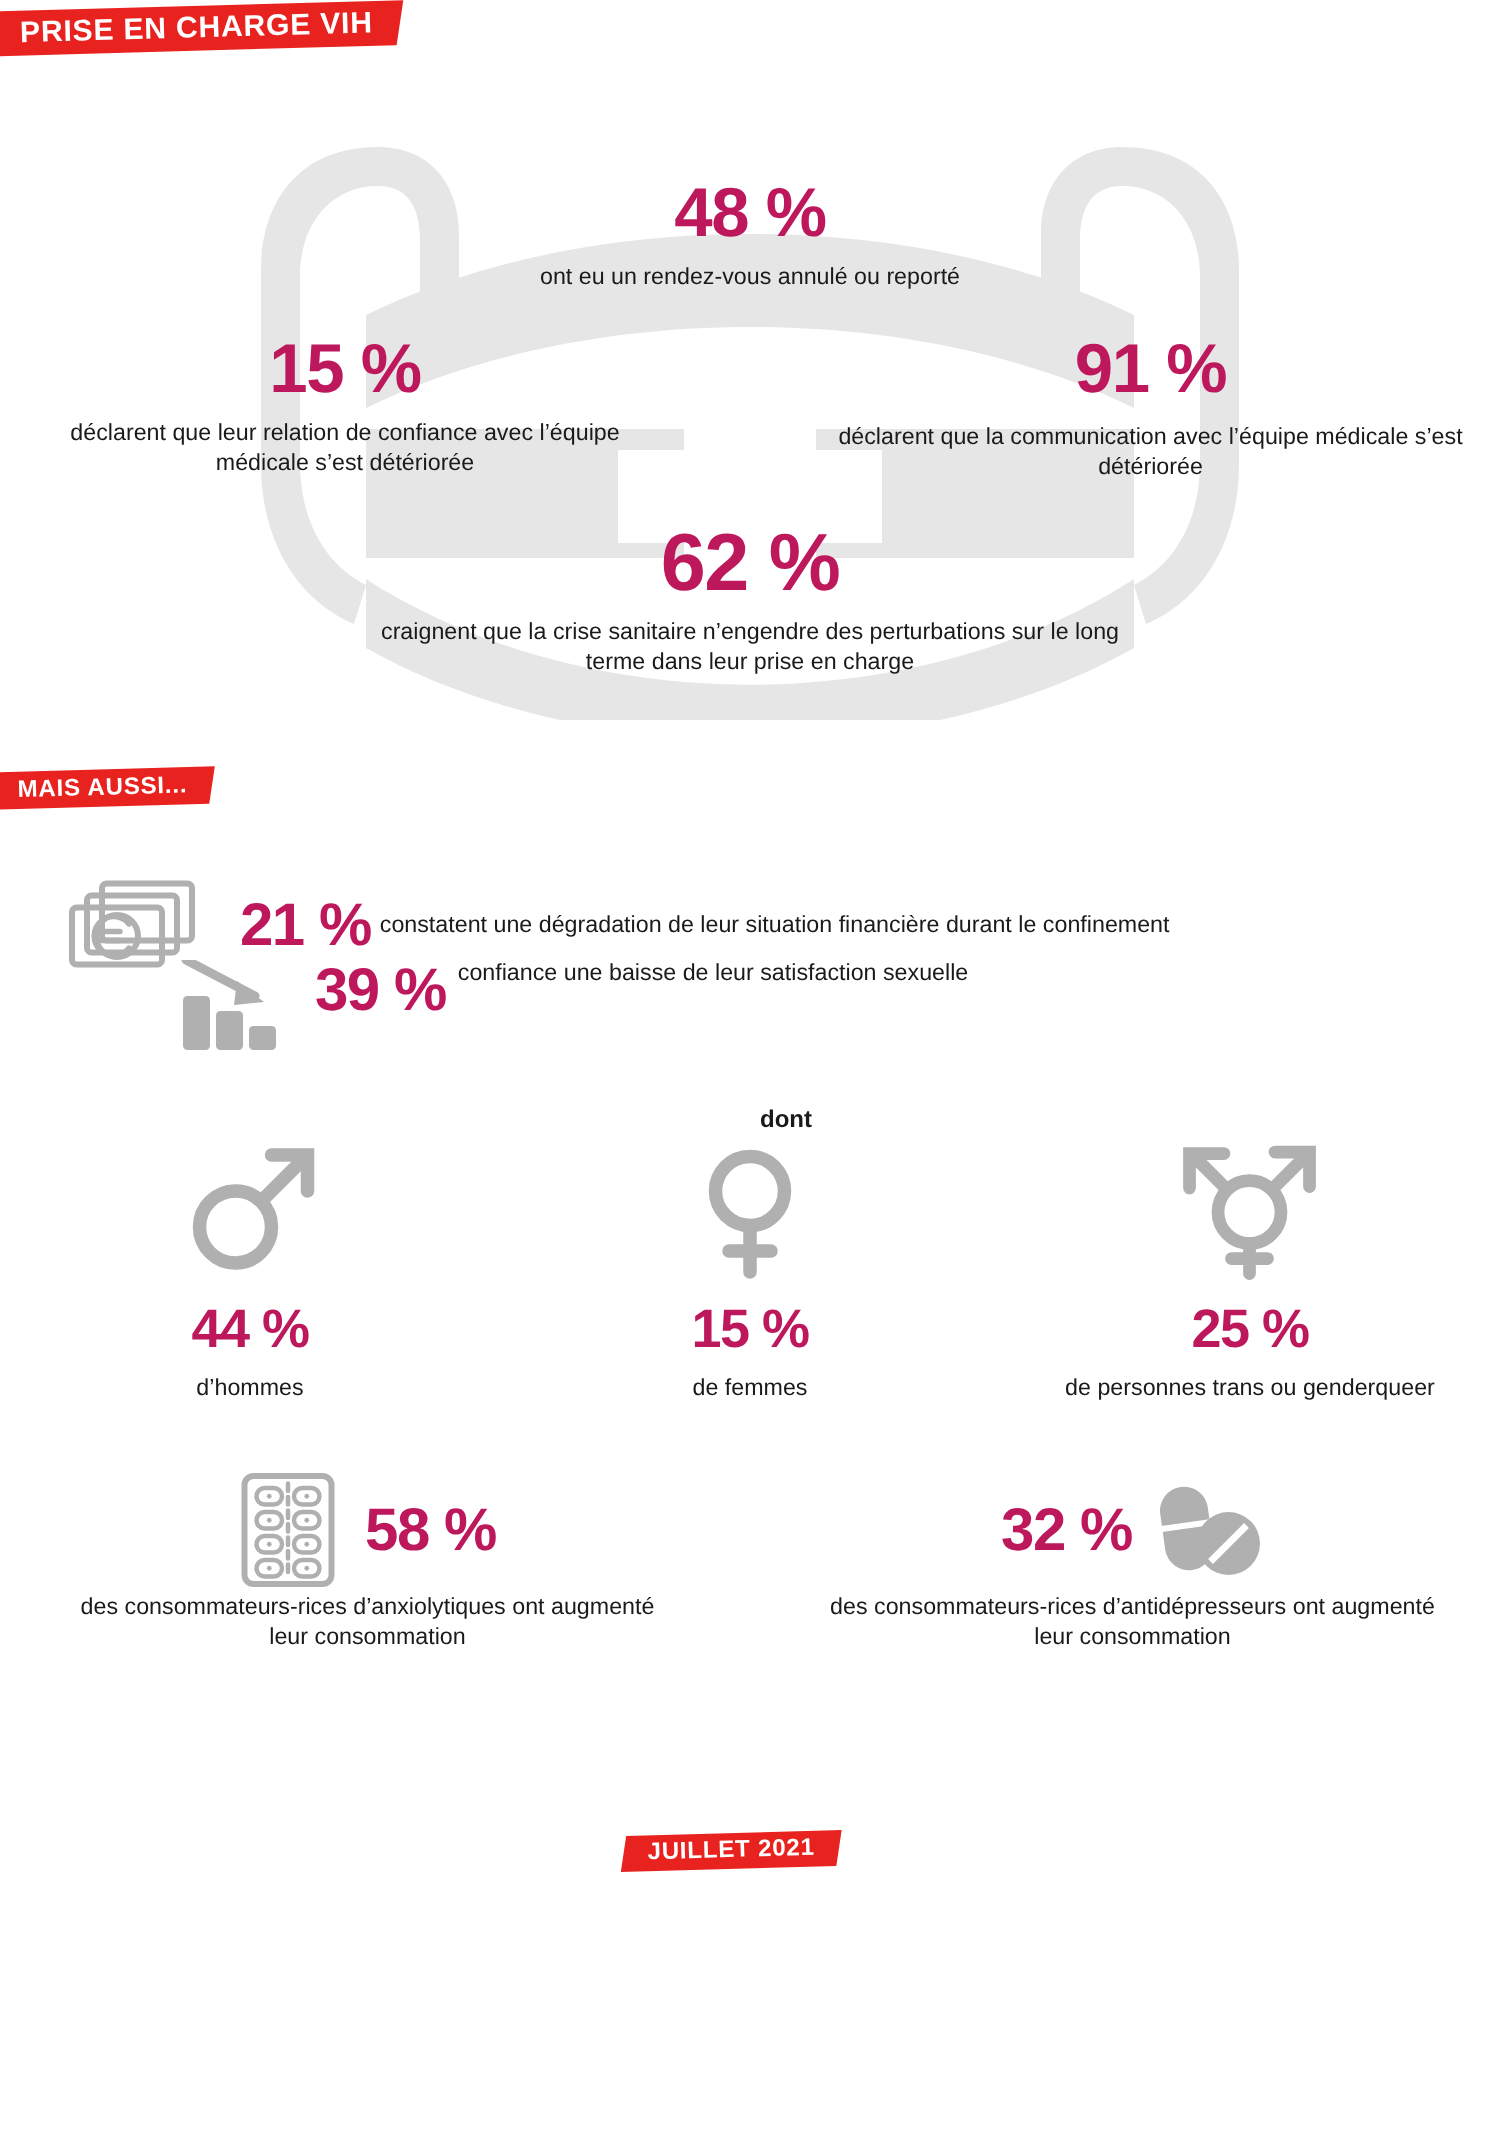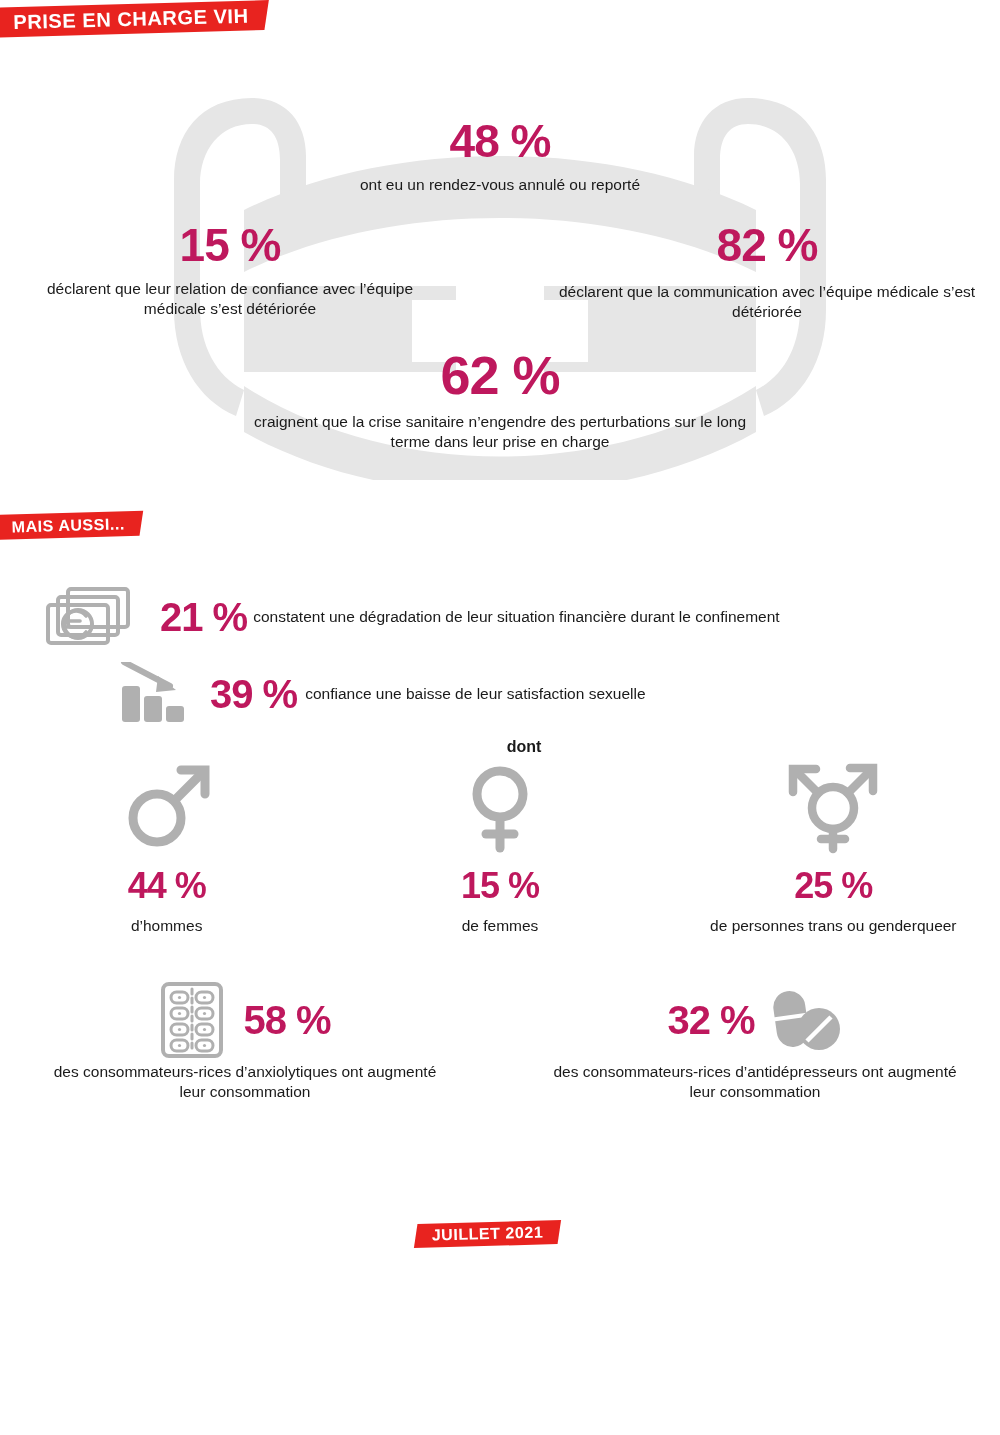--- a/index.html
+++ b/index.html
@@ -105,23 +105,23 @@
     position: absolute;
     left: 20px; top: 582px;
     width: 980px; height: 70px;
     display: flex; align-items: center;
   }
   #row-21 .num { font-size: 40px; margin: 0 6px 0 20px; }
   #row-21 .txt { font-size: 15.5px; }
 
   #row-39 {
     position: absolute;
-    left: 118px; top: 660px;
+    left: 118px; top: 640px;
     width: 880px; height: 68px;
-    display: flex; align-items: center;
+    display: flex; 
   }
   #row-39 .num { font-size: 40px; margin: 0 8px 0 14px; }
   #row-39 .txt { font-size: 15.5px; }
 
   #dont-label {
     position: absolute;
     left: 0; top: 738px;
     width: 1000px;
     text-align: center;
     font-size: 16px;
@@ -228,21 +228,21 @@
     <div class="stat-num">48 %</div>
     <div class="stat-text">ont eu un rendez-vous annulé ou reporté</div>
   </div>
 
   <div class="mask-block" id="stat-15">
     <div class="stat-num">15 %</div>
     <div class="stat-text">déclarent que leur relation de confiance avec l’équipe médicale s’est détériorée</div>
   </div>
 
   <div class="mask-block" id="stat-30">
-    <div class="stat-num">82 %</div>
+    <div class="stat-num">91 %</div>
     <div class="stat-text">déclarent que la communication avec l’équipe médicale s’est détériorée</div>
   </div>
 
   <div class="mask-block" id="stat-62">
     <div class="stat-num">62 %</div>
     <div class="stat-text">craignent que la crise sanitaire n’engendre des perturbations sur le long terme dans leur prise en charge</div>
   </div>
 </div>
 
 <div class="banner" id="banner-mais">

